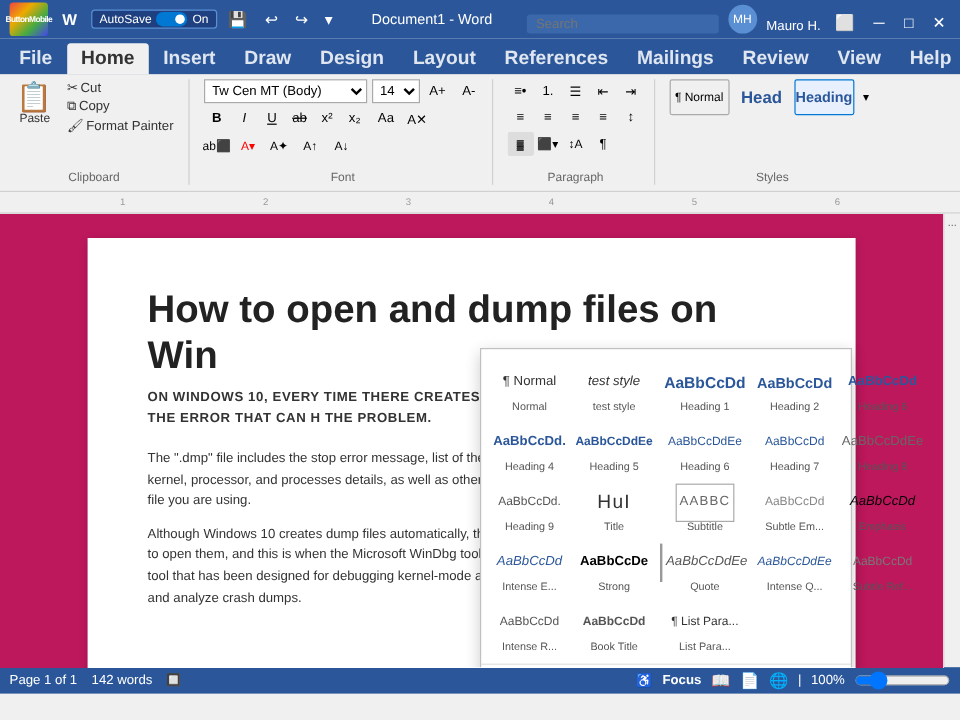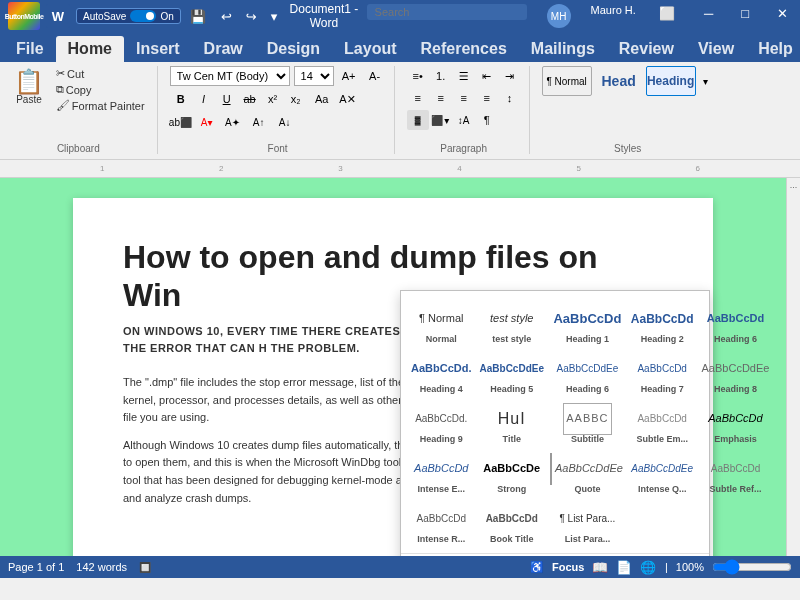--- a/index.html
+++ b/index.html
@@ -11,21 +11,21 @@
       color: white;
       height: 32px;
       display: flex;
       align-items: center;
       justify-content: space-between;
       padding: 0 8px;
       font-size: 12px;
     }
     .title-bar-left { display: flex; align-items: center; gap: 6px; }
     .title-bar-center { flex: 1; text-align: center; font-size: 12px; }
-    .title-bar-right { display: flex; align-items: flex-start; gap: 20px; }
+    .title-bar-right { display: flex; align-items: flex-end; gap: 8px; }
     .autosave-badge {
       background: #1e4080;
       border: 1px solid #5a8fd4;
       border-radius: 3px;
       padding: 1px 6px;
       font-size: 10px;
       display: flex;
       align-items: center;
       gap: 4px;
     }
@@ -151,21 +151,21 @@
       padding: 1px 4px; font-size: 11px; color: #333;
       border-radius: 2px; text-align: left;
       display: flex; align-items: center; gap: 2px;
     }
 
     
     .font-controls { display: flex; flex-direction: column; gap: 3px; }
     .font-row { display: flex; gap: 4px; align-items: center; }
     select.font-select {
       font-size: 11px; height: 20px; border: 1px solid #aaa;
-      background: white; padding: 0 2px; width: 120px;
+      background: white; padding: 0 2px; width: 136px;
     }
     select.font-size {
       font-size: 11px; height: 20px; border: 1px solid #aaa;
       background: white; padding: 0 2px; width: 40px;
     }
     .format-btns { display: flex; gap: 1px; }
     .fmt-btn {
       width: 22px; height: 20px; border: 1px solid transparent;
       background: none; cursor: pointer; font-size: 11px;
       display: flex; align-items: center; justify-content: center;
@@ -179,21 +179,21 @@
       border-bottom: 1px solid #d0d0d0;
       height: 18px;
       display: flex; align-items: center;
       padding: 0 80px;
       font-size: 9px; color: #999;
     }
     .document-wrapper {
       flex: 1;
       overflow-y: auto;
       padding: 20px 60px;
-      background: #86efac;
+      background: #be185d;
     }
     .document-page {
       background: white;
       width: 100%;
       max-width: 640px;
       margin: 0 auto;
       padding: 40px 50px;
       min-height: 400px;
       box-shadow: 0 2px 8px rgba(0,0,0,0.2);
       position: relative;
@@ -253,21 +253,20 @@
       line-height: 1.2;
       flex: 1;
       display: flex; align-items: center; justify-content: center;
       padding: 2px;
     }
     .style-name {
       font-size: 9px;
       color: #555;
       text-align: center;
       line-height: 1.1;
-      font-weight: bold;
     }
     .styles-separator { height: 1px; background: #e0e0e0; margin: 4px 0; }
 
     
     .status-bar {
       background: #2b579a;
       color: white;
       height: 22px;
       display: flex; align-items: center;
       padding: 0 8px;

